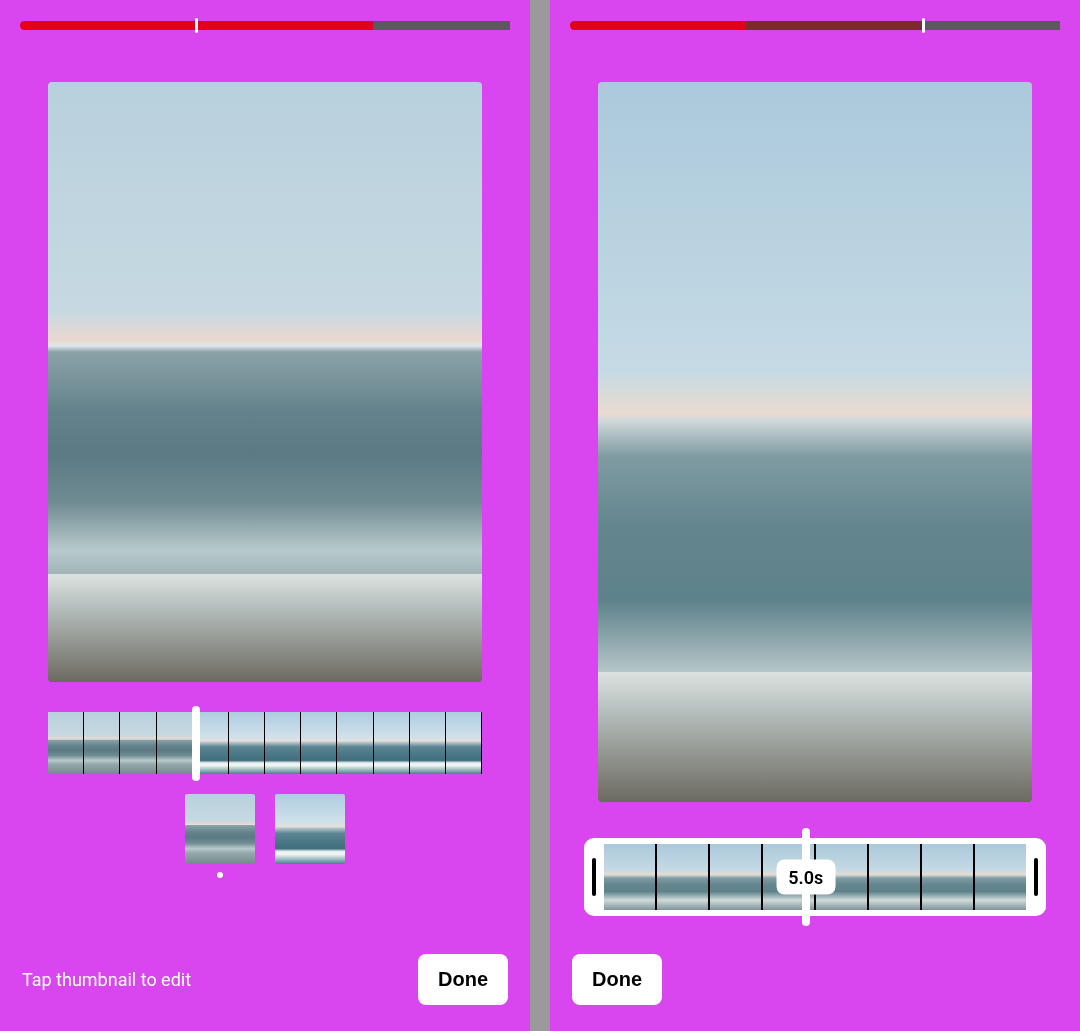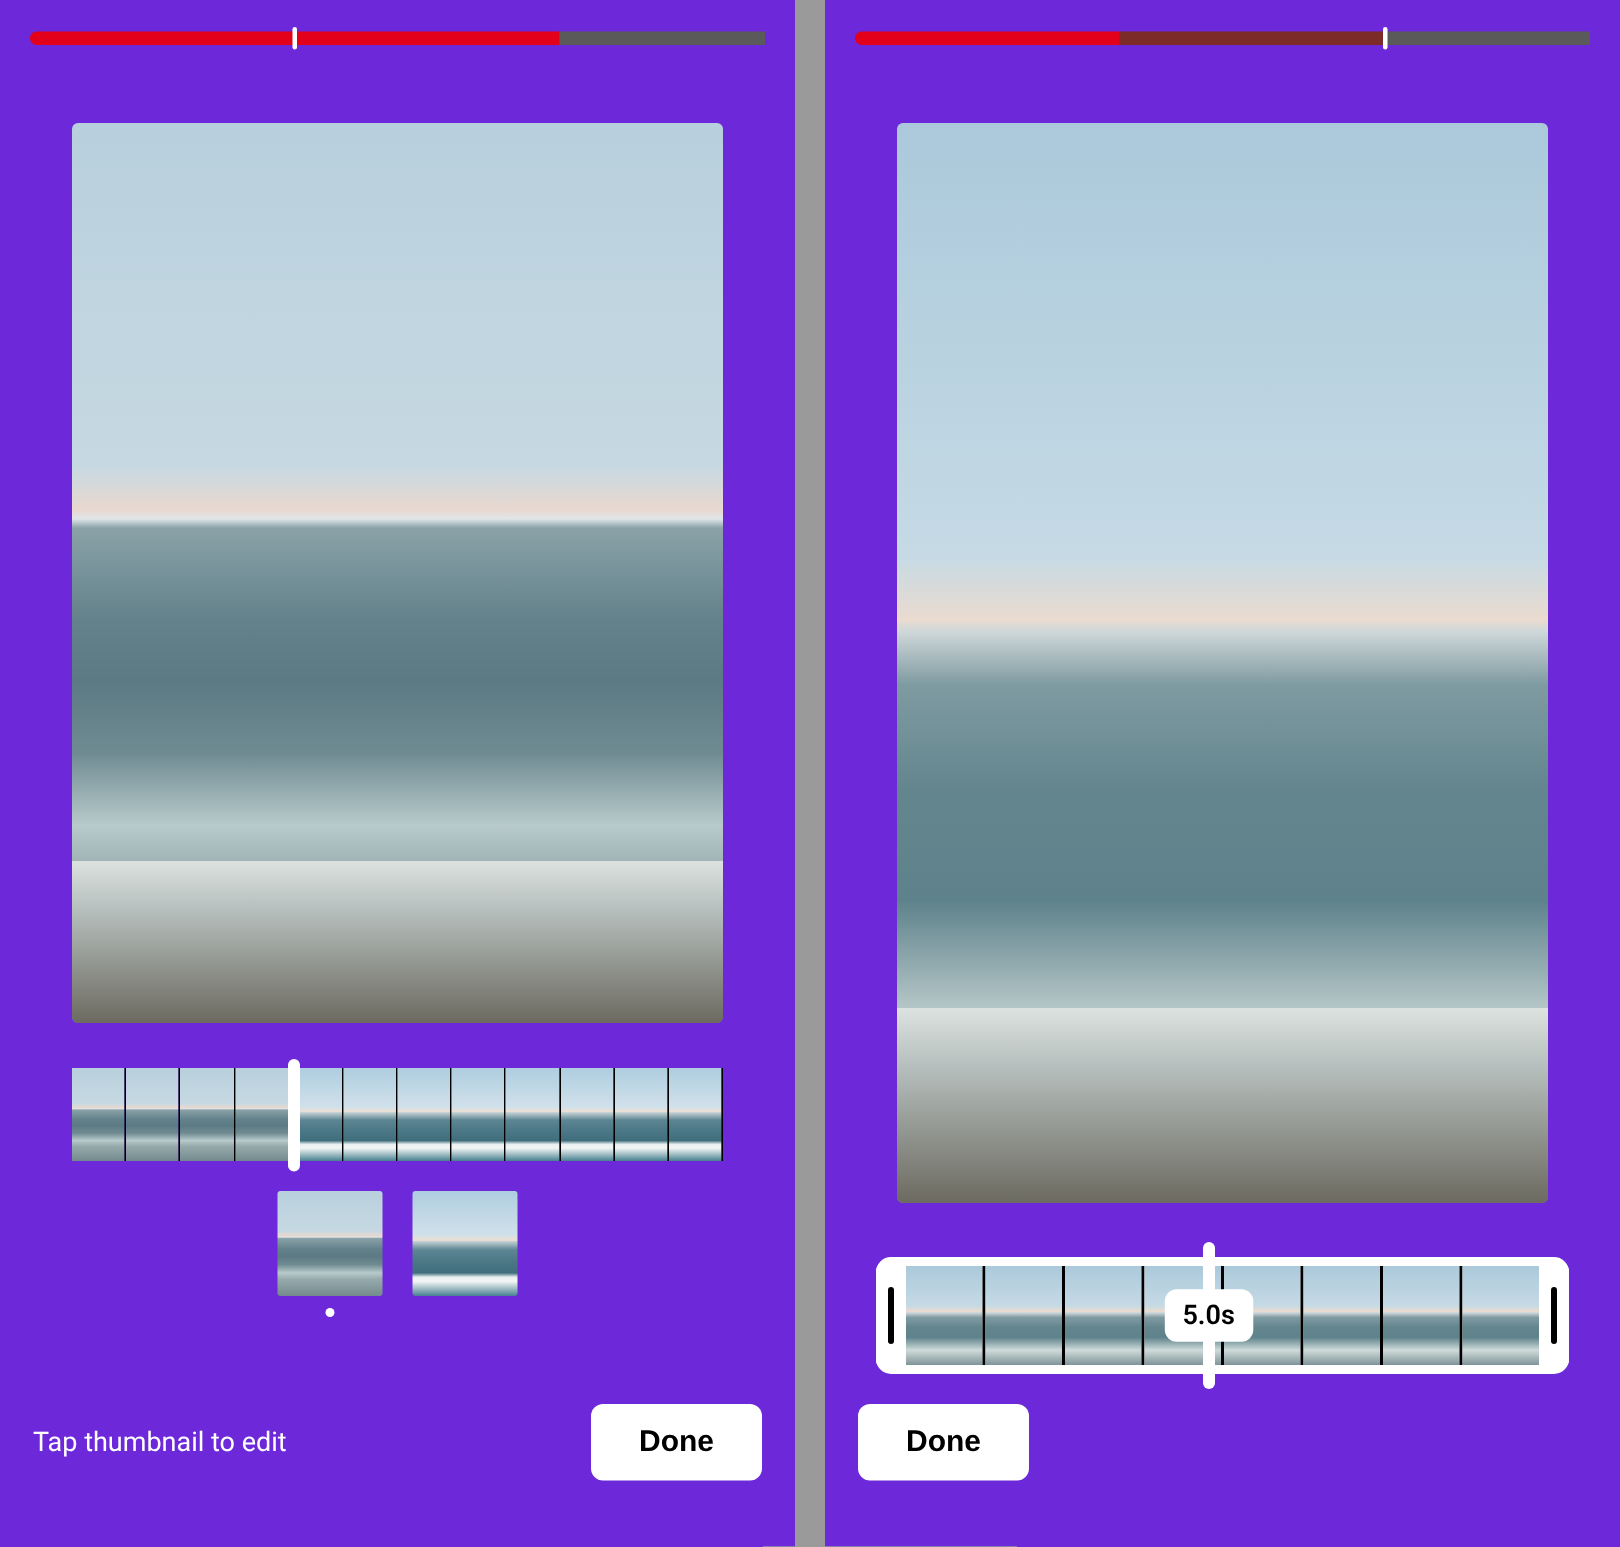--- a/index.html
+++ b/index.html
@@ -5,21 +5,21 @@
   * { box-sizing: border-box; margin: 0; padding: 0; }
   body {
     width: 1080px;
     height: 1031px;
     background: #9a9a9a;
     font-family: -apple-system, BlinkMacSystemFont, "Segoe UI", Roboto, Helvetica, Arial, sans-serif;
     overflow: hidden;
     display: flex;
   }
   .screen {
-    background: #6d28d9;
+    background: #d946ef;
     height: 1031px;
     display: flex;
     flex-direction: column;
     position: relative;
     text-decoration: underline;
   }
   .screen-left { width: 530px; margin-right: 20px; }
   .screen-right { width: 530px; }
 
   
@@ -185,39 +185,39 @@
     font-size: 18px;
     padding: 7px 12px;
     border-radius: 8px;
     transform: translate(-50%, -50%);
     top: 50%;
   }
 
   
   .bottom-bar {
     position: absolute;
-    bottom: 44px;
+    bottom: 26px;
     left: 0;
     right: 0;
     display: flex;
     align-items: center;
     justify-content: space-between;
     padding: 0 22px;
     gap: 20px;
   }
   .hint-text {
     color: #fff;
     font-size: 18px;
   }
   .done-btn {
     background: #fff;
     color: #000;
     border: none;
     border-radius: 8px;
-    padding: 14px 32px;
+    padding: 14px 20px;
     font-size: 20px;
     font-weight: 600;
     cursor: pointer;
   }
 </style>
 </head>
 <body>
 
 <div class="screen screen-left">
 

